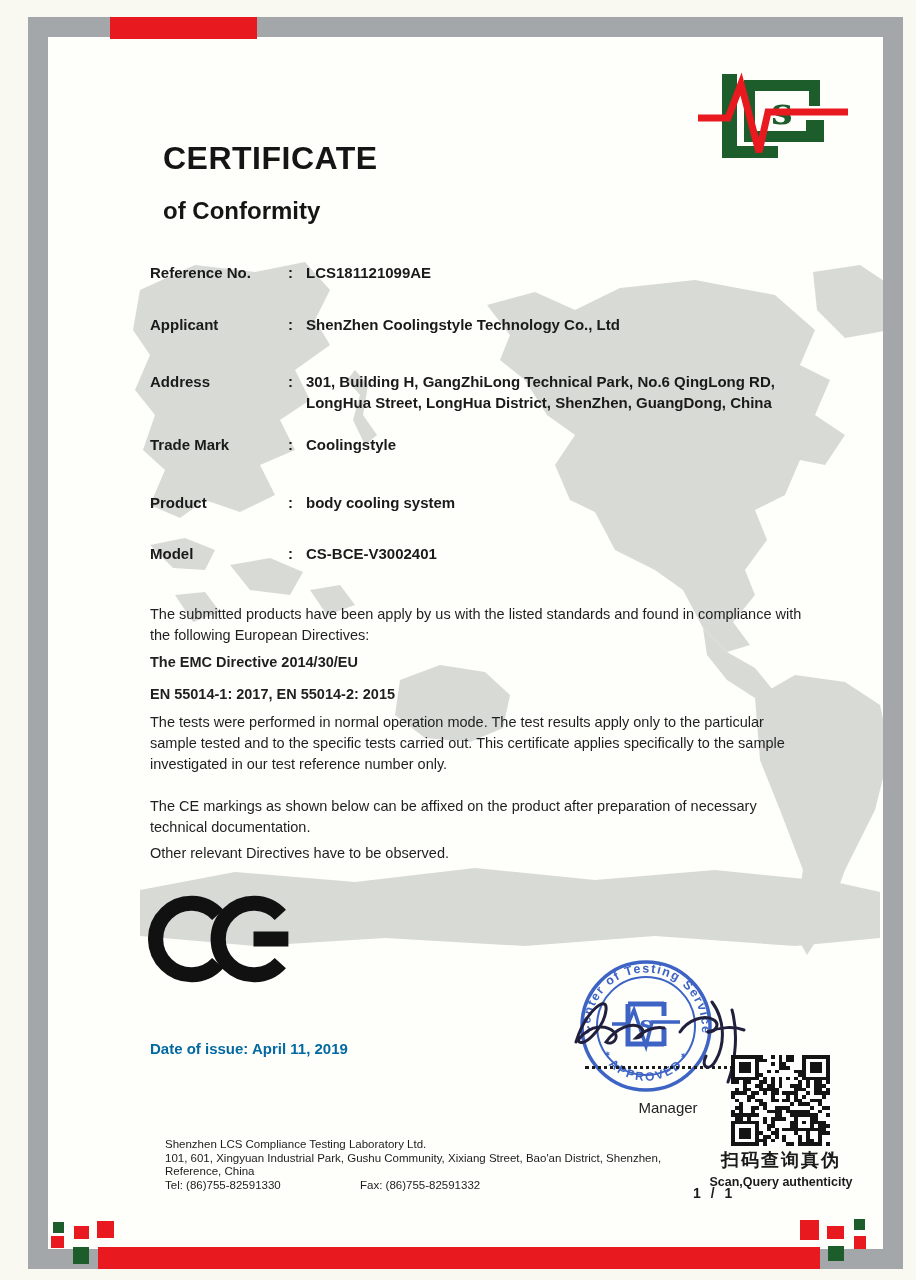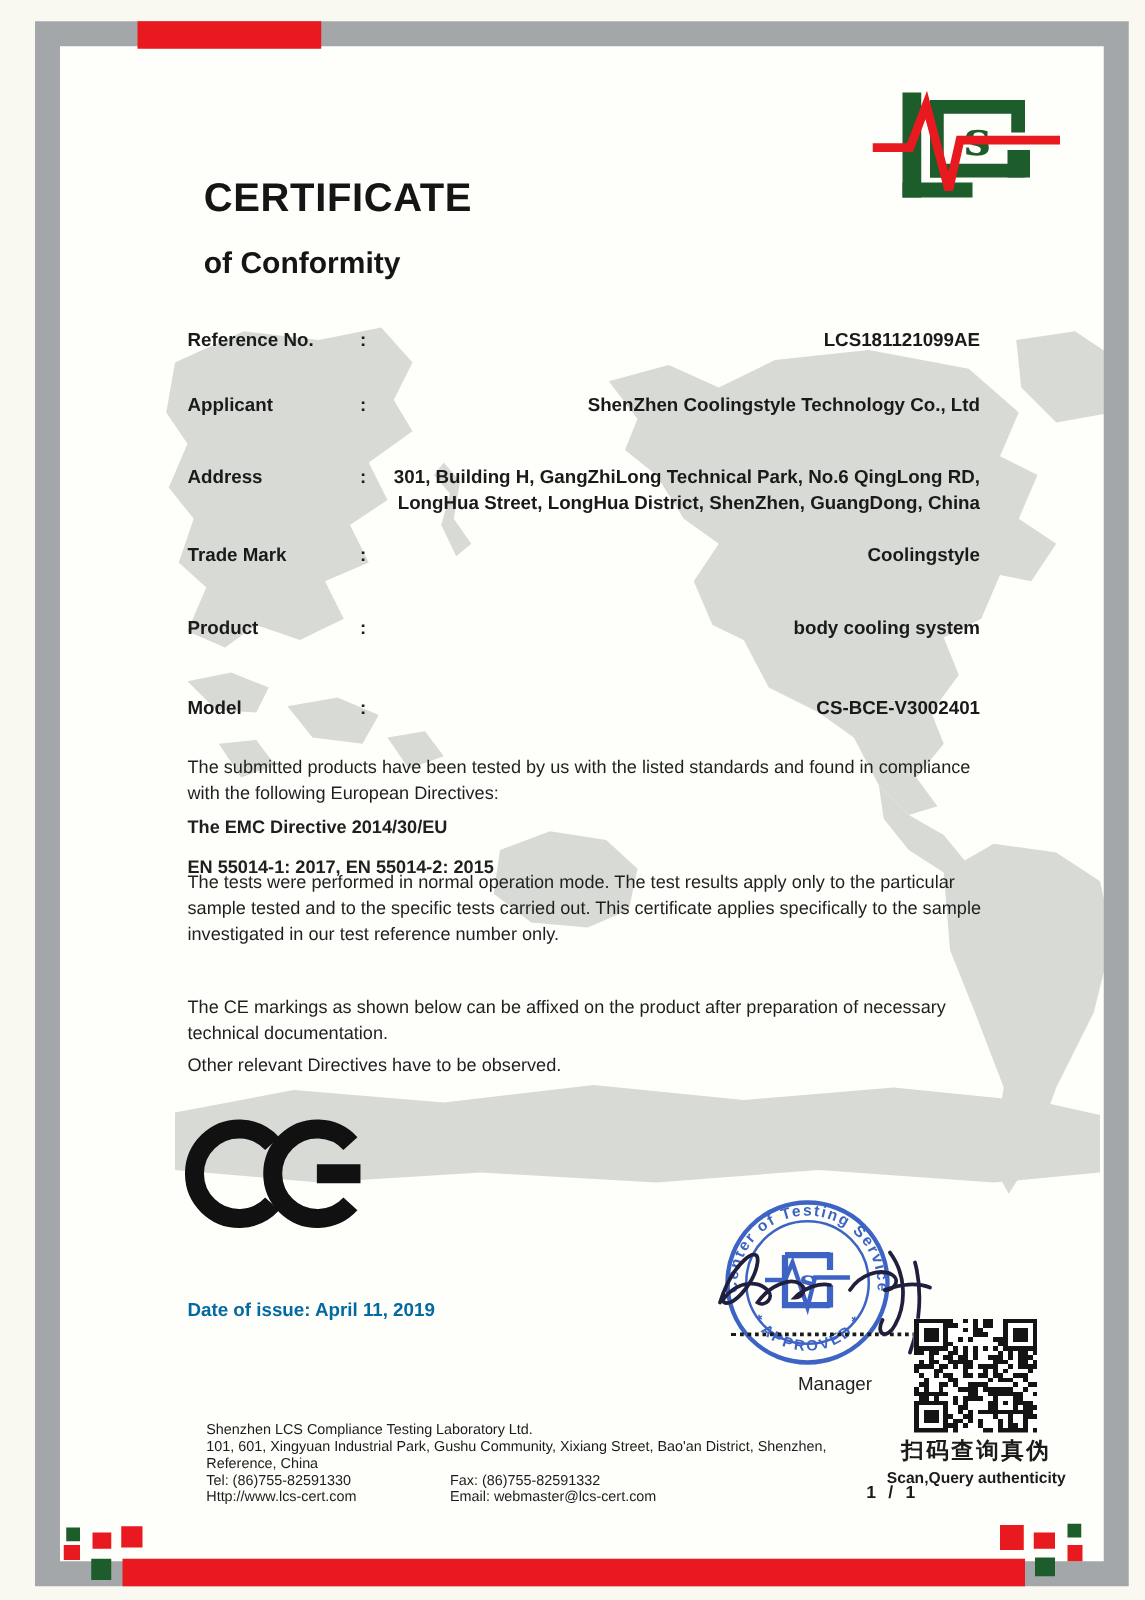--- a/index.html
+++ b/index.html
@@ -10,21 +10,21 @@
   .bar{position:absolute;z-index:4;}
   .red{background:#e8191f;}
   .green{background:#1d5c2b;}
   .map{position:absolute;left:55px;top:250px;z-index:1;}
   .content{position:absolute;z-index:5;}
   .title{left:163px;top:140px;font-size:32px;font-weight:bold;color:#151515;letter-spacing:.5px;}
   .subtitle{left:163px;top:182px;font-size:24px;font-weight:bold;color:#151515;margin-top:15px;}
   .fieldrow{position:absolute;left:150px;display:flex;z-index:5;font-size:15px;font-weight:bold;color:#1a1a1a;line-height:21px;}
   .fieldrow .lbl{width:138px;flex:0 0 138px;}
   .fieldrow .col{width:18px;flex:0 0 18px;text-align:left;}
-  .fieldrow .val{width:478px;text-align:right;}
+  .fieldrow .val{width:478px;}
   .para{position:absolute;left:150px;width:655px;font-size:14.5px;line-height:21px;color:#1f1f1f;z-index:5;}
   .para.bold{font-weight:bold;}
   .date{left:150px;top:1040px;font-size:15px;font-weight:bold;color:#0369a1;}
   .stamp{position:absolute;left:576px;top:956px;z-index:6;}
   .signature{position:absolute;left:562px;top:980px;z-index:8;}
   .sigline{position:absolute;left:585px;top:1052px;width:162px;height:14px;border-bottom:3px dotted #1b1b1b;z-index:7;}
   .manager{position:absolute;left:612px;top:1071px;width:112px;text-align:center;font-size:15px;color:#222;z-index:9;margin-top:28px;}
   .qrbox{position:absolute;left:731px;top:1055px;width:99px;height:91px;background:#fff;z-index:9;}
   .qrcap{position:absolute;left:698px;top:1148px;width:166px;text-align:center;z-index:9;color:#1b1b1b;}
   .qrcap .zh{font-size:18px;font-weight:bold;letter-spacing:2px;}
@@ -121,30 +121,30 @@
   <div class="fieldrow" style="top:434px;">
     <span class="lbl">Trade Mark</span>
     <span class="col">:</span>
     <span class="val">Coolingstyle</span>
   </div>
   <div class="fieldrow" style="top:492px;">
     <span class="lbl">Product</span>
     <span class="col">:</span>
     <span class="val">body cooling system</span>
   </div>
-  <div class="fieldrow" style="top:543px;margin-top:13px;">
+  <div class="fieldrow" style="top:543px;">
     <span class="lbl">Model</span>
     <span class="col">:</span>
     <span class="val">CS-BCE-V3002401</span>
   </div>
 
-  <div class="para" style="top:604px;">The submitted products have been tested by us with the listed standards and found in compliance with the following European Directives:</div>
+  <div class="para" style="top:604px;">The submitted products have been apply by us with the listed standards and found in compliance with the following European Directives:</div>
   <div class="para bold" style="top:652px;">The EMC Directive 2014/30/EU</div>
   <div class="para bold" style="top:684px;">EN 55014-1: 2017, EN 55014-2: 2015</div>
-  <div class="para" style="top:696px;">The tests were performed in normal operation mode. The test results apply only to the particular sample tested and to the specific tests carried out. This certificate applies specifically to the sample investigated in our test reference number only.</div>
+  <div class="para" style="top:712px;">The tests were performed in normal operation mode. The test results apply only to the particular sample tested and to the specific tests carried out. This certificate applies specifically to the sample investigated in our test reference number only.</div>
   <div class="para" style="top:796px;">The CE markings as shown below can be affixed on the product after preparation of necessary technical documentation.</div>
   <div class="para" style="top:843px;">Other relevant Directives have to be observed.</div>
 
   <svg class="ce" width="152" height="106" viewBox="0 0 170 106">
     <path d="M78,26 A40,40 0 1 0 78,80" fill="none" stroke="#111" stroke-width="17"></path>
     <path d="M148,26 A40,40 0 1 0 148,80" fill="none" stroke="#111" stroke-width="17"></path>
     <path d="M118,53 L157,53" fill="none" stroke="#111" stroke-width="17"></path>
   </svg>
 
   <div class="content date">Date of issue: April 11, 2019</div>
@@ -527,19 +527,15 @@
   <div class="pagenum">1 / 1</div>
 
   <div class="footer">
     <div>Shenzhen LCS Compliance Testing Laboratory Ltd.</div>
     <div>101, 601, Xingyuan Industrial Park, Gushu Community, Xixiang Street, Bao'an District, Shenzhen,</div>
     <div>Reference, China</div>
     <div class="cols">
       <span class="c1">Tel: (86)755-82591330</span>
       <span>Fax: (86)755-82591332</span>
     </div>
-    <div class="cols">
-      <span class="c1">Http://www.lcs-cert.com</span>
-      <span>Email: webmaster@lcs-cert.com</span>
-    </div>
   </div>
 
 </div>
 
 </body></html>

